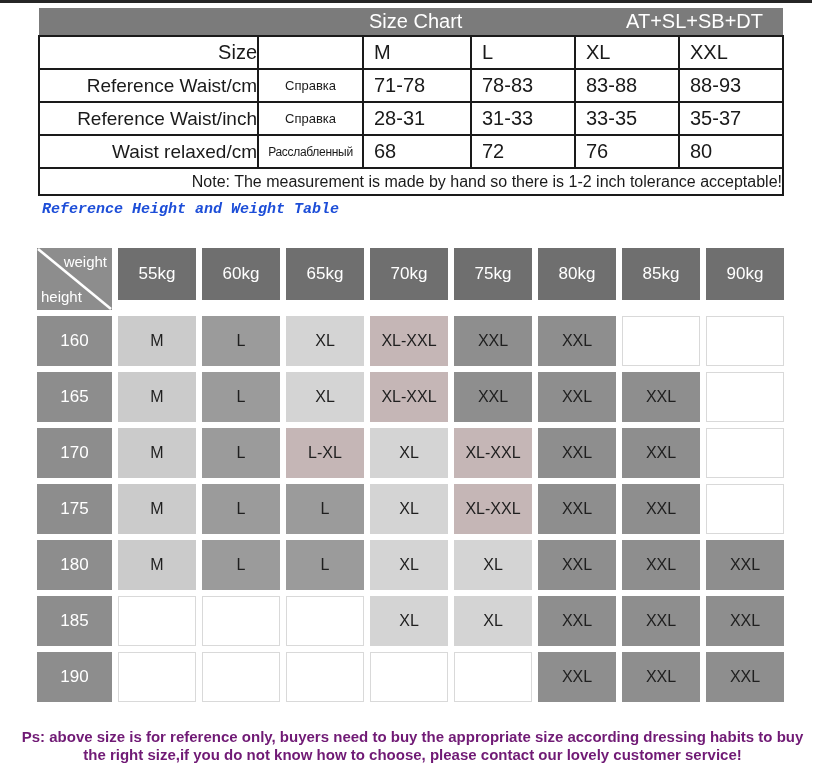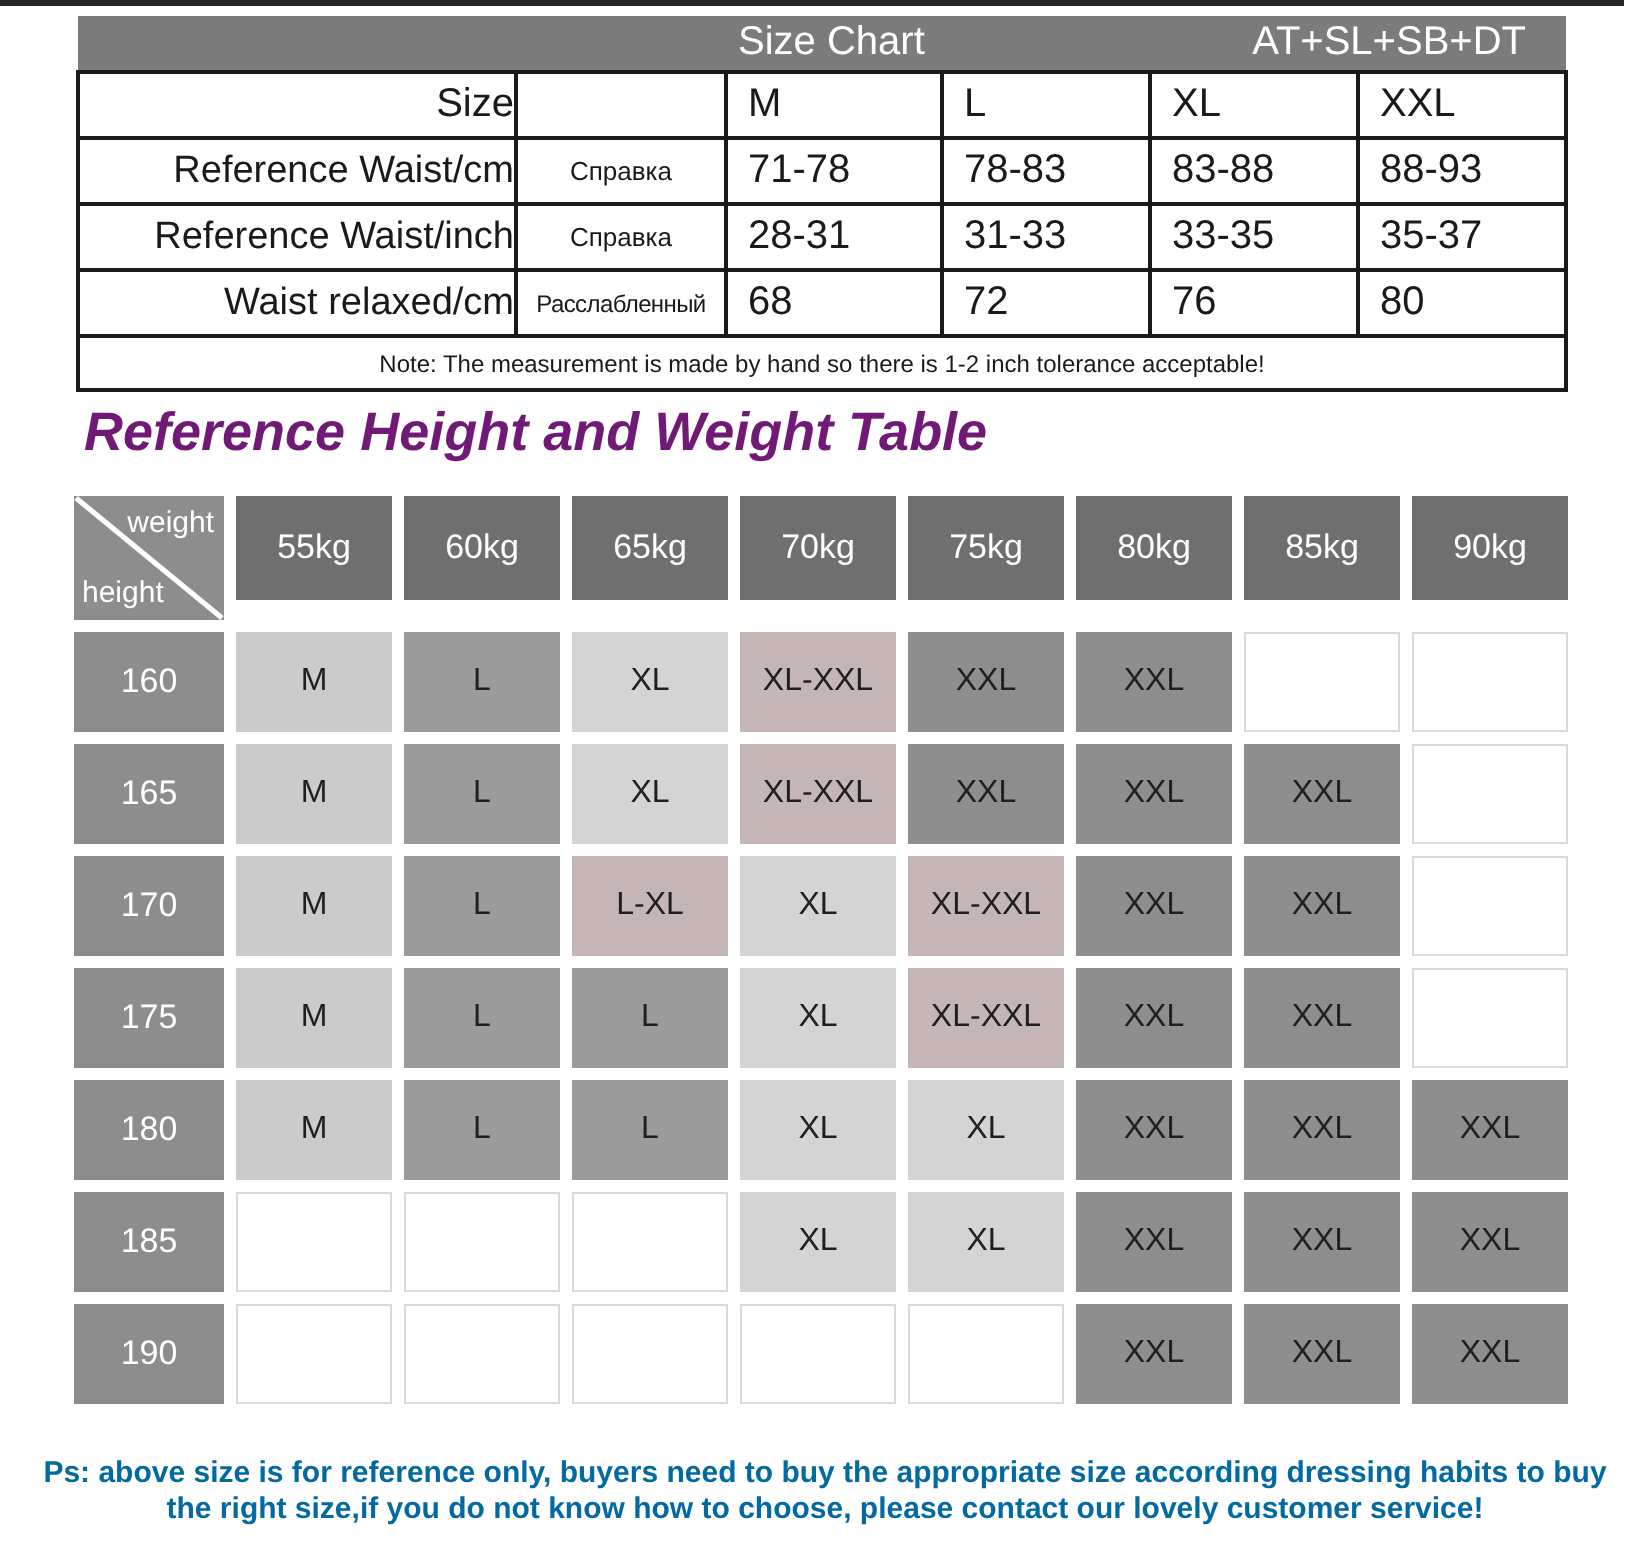--- a/index.html
+++ b/index.html
@@ -16,45 +16,45 @@
   .size-table tr.hdr td{border:none;background:var(--header-bar-bg,#7b7b7b);color:var(--header-bar-text,#fff);}
   .size-table tr.hdr td.hdr-title{text-align:left;padding-left:6px;}
   .size-table tr.hdr td.hdr-code{text-align:right;padding-right:20px;}
   .size-table tr.datarow{height:33px;}
   .size-table td.lbl{font-size:19px;padding-left:8px;text-align:right;}
   .size-table td.lbl.pad12{padding-left:12px;font-size:20px;}
   .size-table td.ru{font-size:13px;text-align:center;}
   .size-table td.ru.small{font-size:12px;letter-spacing:-0.3px;}
   .size-table td.val{padding-left:10px;text-align:left;}
   .size-table tr.noterow{height:27px;}
-  .size-table td.note{font-size:12px;padding-left:0;text-align:center;}
-
-  
-  #hw-heading{position:absolute;left:42px;top:201px;font-size:27px;font-weight:bold;font-style:italic;color:#701a75;}
+  .size-table td.note{font-size:16px;padding-left:0;text-align:right;}
+
+  
+  #hw-heading{position:absolute;left:42px;top:201px;font-size:15px;font-weight:bold;font-style:italic;color:#1d4ed8;font-family:Liberation Mono, monospace;}
 
   
   #hw-grid{position:absolute;left:37px;top:248px;display:grid;grid-template-columns:75px repeat(8,78px);gap:6px;text-align:right;}
   #hw-grid > div{display:flex;align-items:center;justify-content:center;box-sizing:border-box;}
   .hw-corner{position:relative;height:62px;background:var(--height-header-bg,#8d8d8d);}
   .hw-corner svg{position:absolute;left:0;top:0;width:100%;height:100%;}
   .hw-corner .cw{position:absolute;top:5px;right:5px;color:#fff;font-size:15px;}
   .hw-corner .ch{position:absolute;bottom:5px;left:4px;color:#fff;font-size:15px;}
   .hw-head-cell{height:52px;background:var(--weight-header-bg,#6f6f6f);color:#fff;font-size:17px;}
   .hw-height-cell{height:50px;background:var(--height-header-bg,#8d8d8d);color:#fff;font-size:17px;}
   .hw-cell{height:50px;font-size:16px;color:#1f1f1f;}
   .c-m{background:var(--cell-m,#cbcbcb);}
   .c-l{background:var(--cell-l,#9b9b9b);}
   .c-xl{background:var(--cell-xl,#d4d4d4);}
   .c-xxl{background:var(--cell-xxl,#8e8e8e);}
   .c-mix{background:var(--cell-mix,#c5b6b6);}
   .c-empty{background:#ffffff;border:1px solid var(--cell-empty-border,#d9d9d9);}
 
   
   #footer{position:absolute;left:0;top:728px;width:825px;text-align:center;}
-  #footer p{margin:0 auto;max-width:786px;font-size:15px;font-weight:bold;line-height:18px;color:#0369a1;}
+  #footer p{margin:0 auto;max-width:786px;font-size:15px;font-weight:bold;line-height:18px;color:#701a75;}
 </style>
 </head>
 <body>
 
 <div id="canvas">
 
   <div id="top-line"></div>
 
   <table class="size-table">
     <colgroup>

